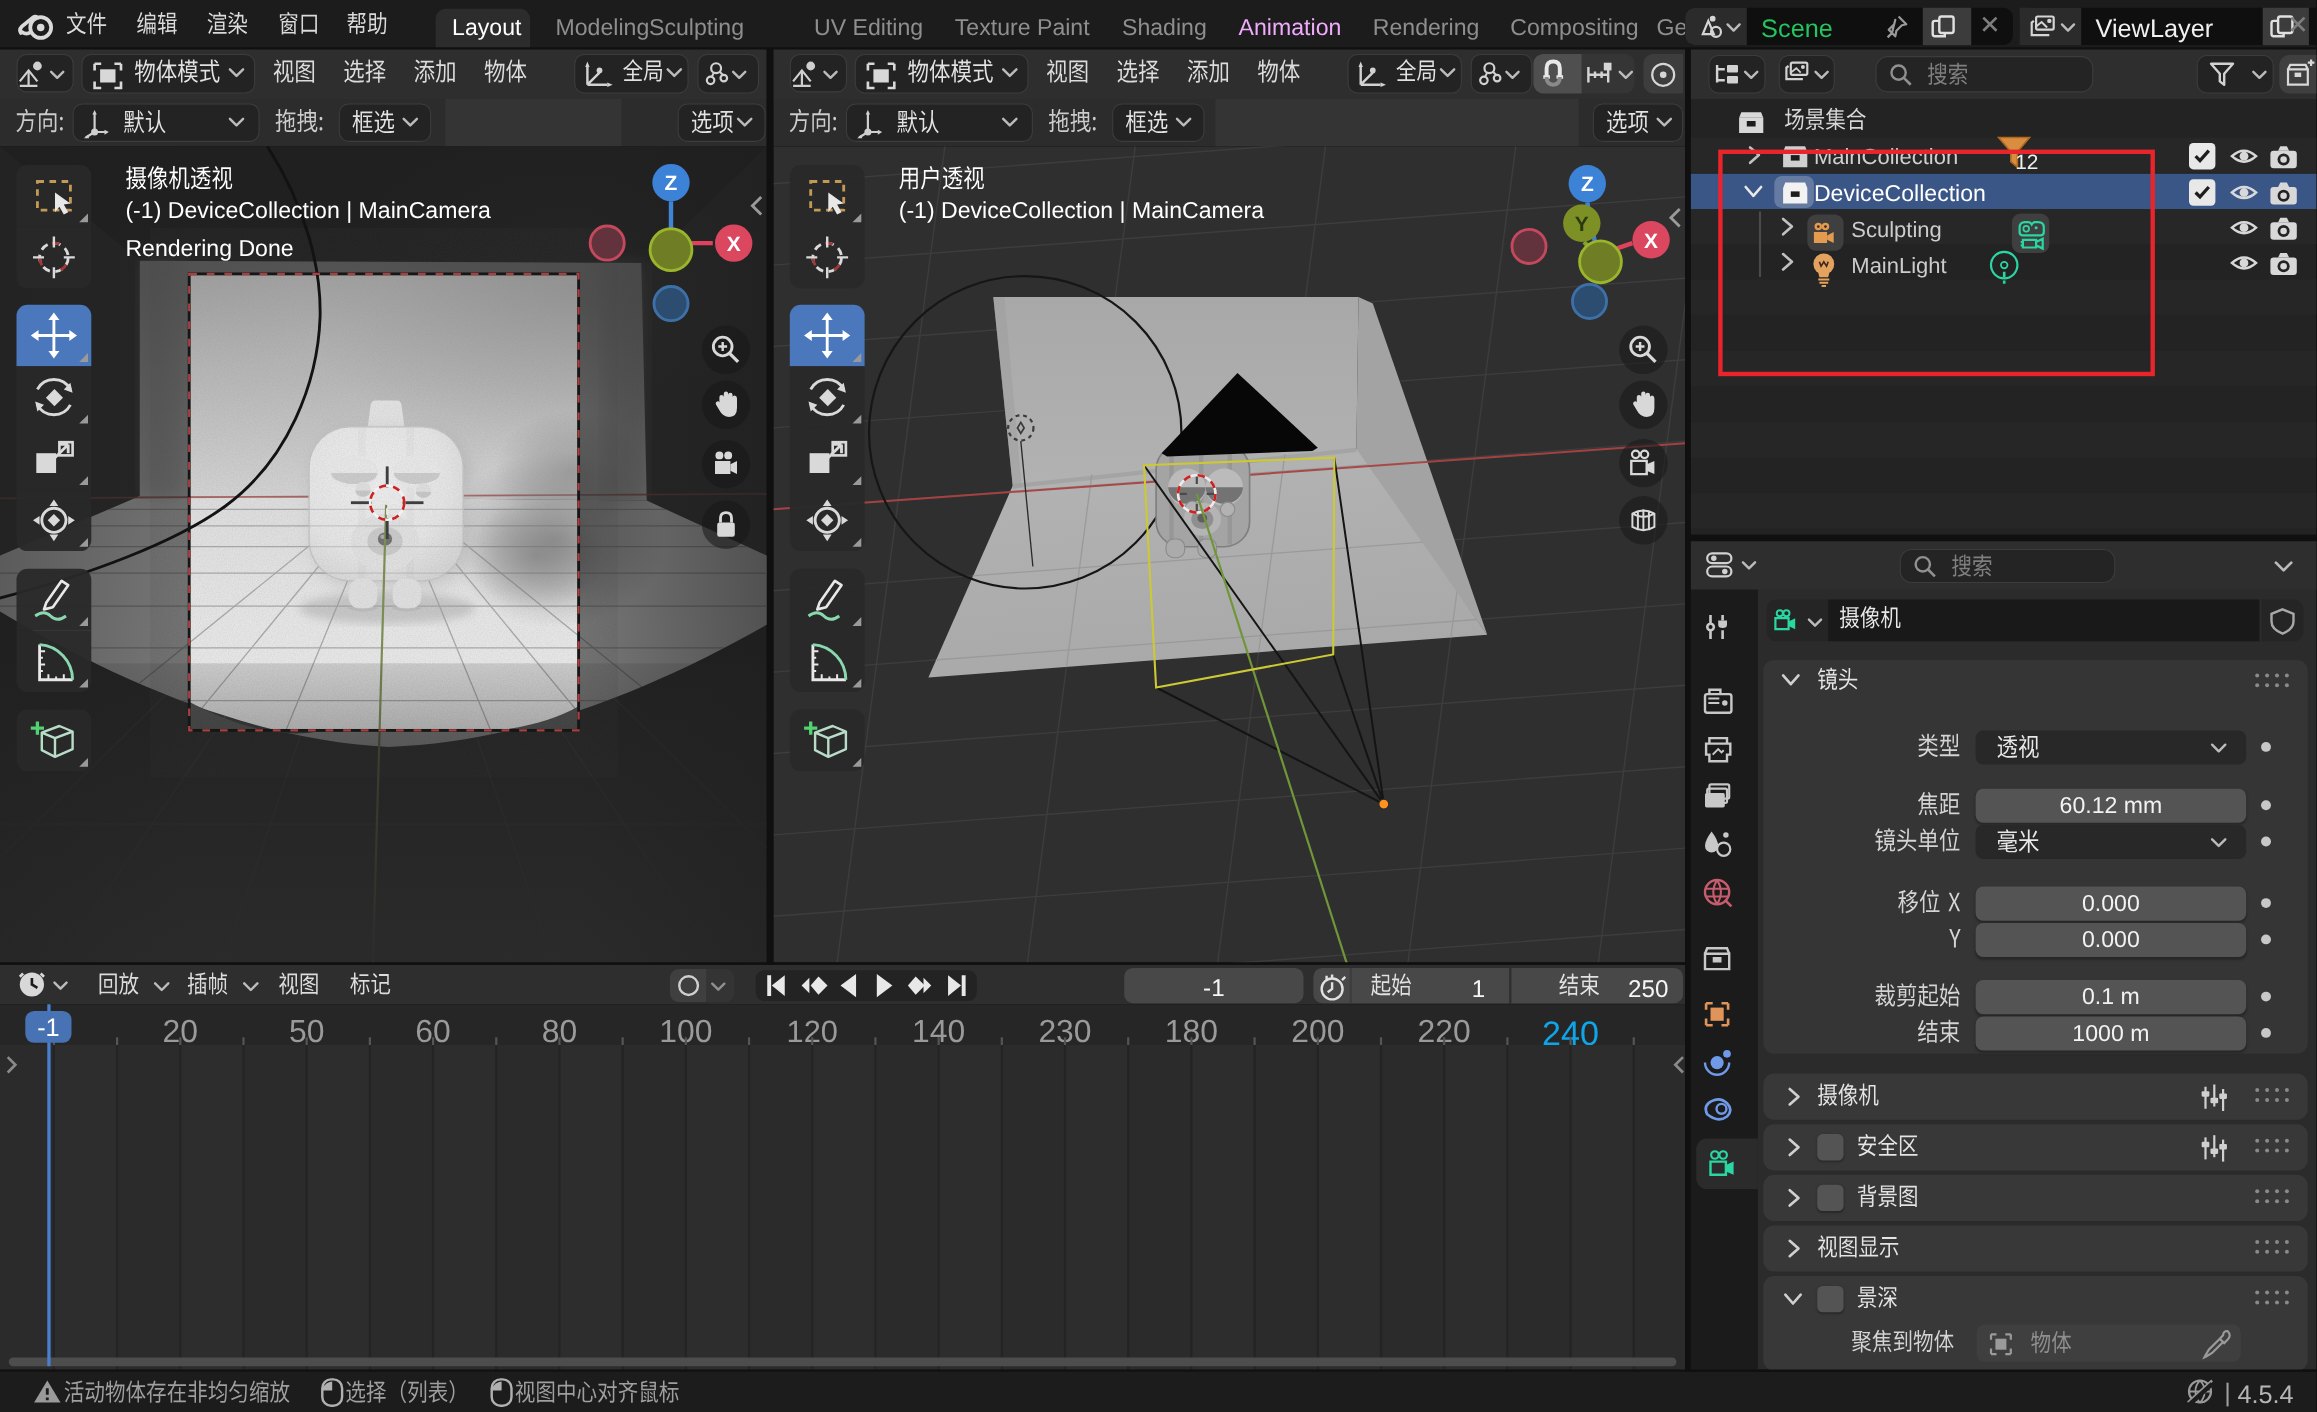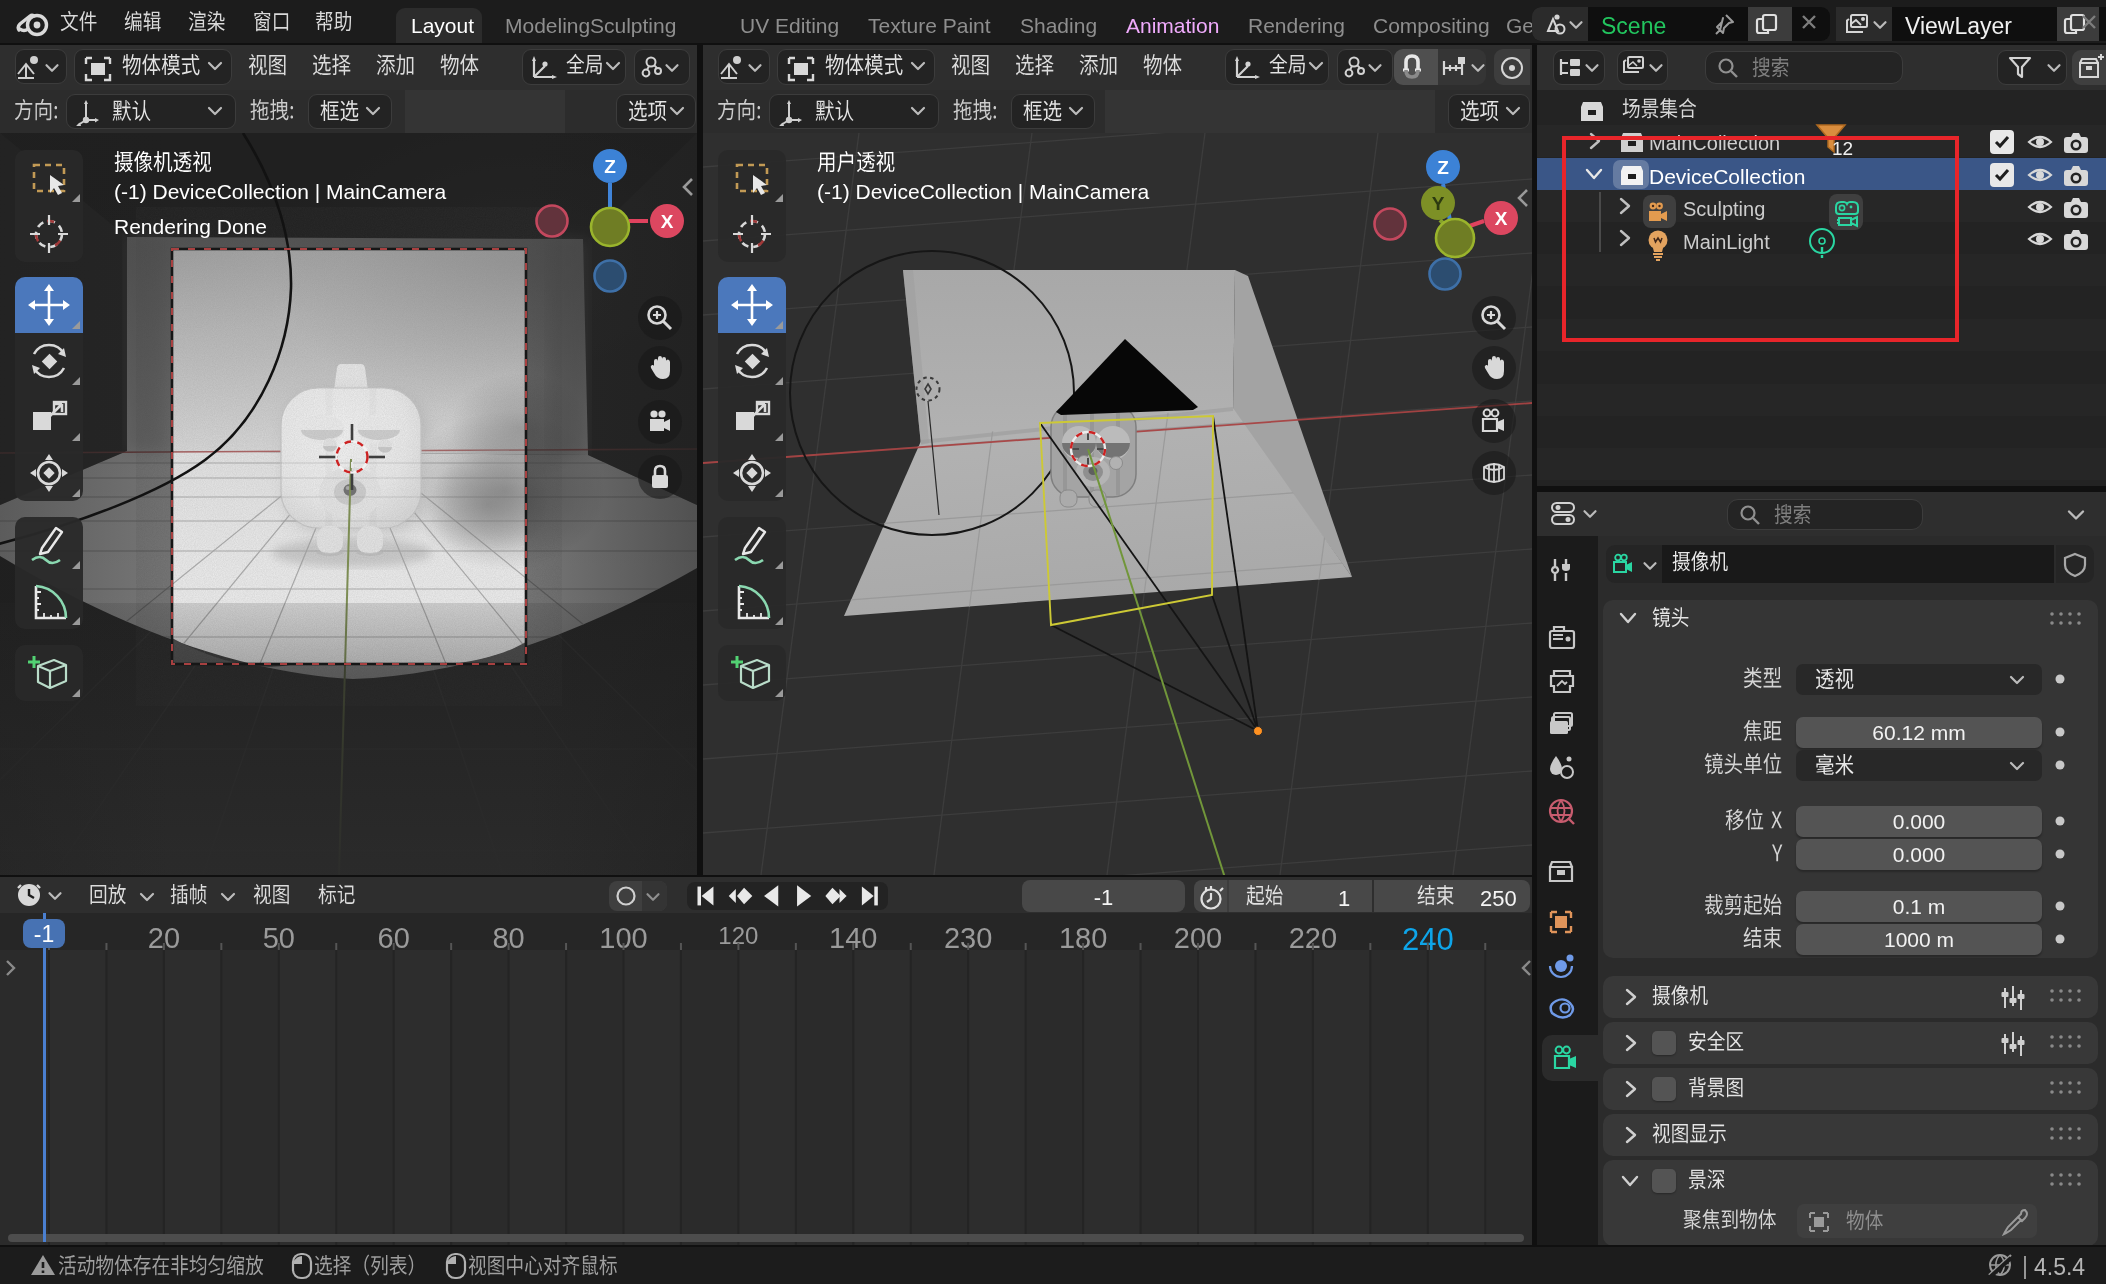--- a/index.html
+++ b/index.html
@@ -1299,21 +1299,21 @@
 <span class="tx" style="left:1338px;top:886px;font-size:22px;color:#f5f5f5;font-weight:400;letter-spacing:0">1</span>
 <svg style="position:absolute;left:1417px;top:885px;overflow:visible" width="39" height="27">
     <path d="M0.7 17.3 0.9 19C2.7 18.5 5.2 17.9 7.6 17.3L7.5 15.8C5 16.3 2.4 17 0.7 17.3ZM1 9.1C1.3 8.9 1.8 8.8 4.2 8.5C3.3 9.9 2.5 11 2.2 11.4C1.6 12.2 1.1 12.7 0.7 12.8C0.9 13.3 1.1 14.1 1.2 14.4C1.6 14.1 2.3 14 7.5 12.8C7.5 12.5 7.4 11.8 7.4 11.4L3.3 12.2C4.8 10.3 6.3 7.9 7.5 5.6L6.2 4.6C5.9 5.4 5.5 6.2 5 7L2.6 7.2C3.7 5.4 4.7 3.1 5.6 0.8L4.2 0.1C3.4 2.7 2.1 5.4 1.6 6.1C1.2 6.8 0.9 7.3 0.6 7.4C0.7 7.9 1 8.7 1 9.1ZM11.9 -0V2.9H7.6V4.5H11.9V8H8.1V9.5H17.3V8H13.4V4.5H17.6V2.9H13.4V-0ZM8.6 11.8V20.2H9.9V19.3H15.4V20.1H16.8V11.8ZM9.9 17.8V13.3H15.4V17.8Z M21.4 6.3V12.6H26.6C24.8 15 22 17.1 19.4 18.1C19.8 18.5 20.2 19.1 20.4 19.5C22.9 18.4 25.5 16.3 27.3 13.9V20.2H28.7V13.8C30.6 16.2 33.2 18.4 35.8 19.5C36 19.1 36.4 18.4 36.8 18.1C34.1 17.1 31.3 15 29.5 12.6H34.8V6.3H28.7V3.9H36V2.3H28.7V0H27.3V2.3H20.1V3.9H27.3V6.3ZM22.8 7.8H27.3V11.2H22.8ZM28.7 7.8H33.3V11.2H28.7Z" fill="#e2e2e2"></path>
   </svg>
 <span class="tx" style="left:1480px;top:886px;font-size:22px;color:#f5f5f5;font-weight:400;letter-spacing:0">250</span>
 <span class="tx" style="left:103.9px;top:922px;width:120px;text-align:center;font-size:29px;color:#9a9a9a">20</span>
 <span class="tx" style="left:218.8px;top:922px;width:120px;text-align:center;font-size:29px;color:#9a9a9a">50</span>
 <span class="tx" style="left:333.70000000000005px;top:922px;width:120px;text-align:center;font-size:29px;color:#9a9a9a">60</span>
 <span class="tx" style="left:448.6px;top:922px;width:120px;text-align:center;font-size:29px;color:#9a9a9a">80</span>
 <span class="tx" style="left:563.5px;top:922px;width:120px;text-align:center;font-size:29px;color:#9a9a9a">100</span>
-<span class="tx" style="left:678.4000000000001px;top:922px;width:120px;text-align:center;font-size:24px;color:#9a9a9a">120</span>
+<span class="tx" style="left:678.4000000000001px;top:922px;width:120px;text-align:center;font-size:28px;color:#9a9a9a">120</span>
 <span class="tx" style="left:793.3000000000001px;top:922px;width:120px;text-align:center;font-size:29px;color:#9a9a9a">140</span>
 <span class="tx" style="left:908.2px;top:922px;width:120px;text-align:center;font-size:29px;color:#9a9a9a">230</span>
 <span class="tx" style="left:1023.1000000000001px;top:922px;width:120px;text-align:center;font-size:29px;color:#9a9a9a">180</span>
 <span class="tx" style="left:1138.0px;top:922px;width:120px;text-align:center;font-size:29px;color:#9a9a9a">200</span>
 <span class="tx" style="left:1252.9px;top:922px;width:120px;text-align:center;font-size:29px;color:#9a9a9a">220</span>
 <span class="tx" style="left:1367.8000000000002px;top:922px;width:120px;text-align:center;font-size:31px;color:#0ea5e9">240</span>
 <svg class="abs" style="left:0px;top:950px" width="1532" height="297">
     <rect x="49.0" y="0" width="57.45" height="297" fill="#2d2d2d"></rect>
     <rect x="163.9" y="0" width="57.45" height="297" fill="#2d2d2d"></rect>
     <rect x="278.8" y="0" width="57.45" height="297" fill="#2d2d2d"></rect>

